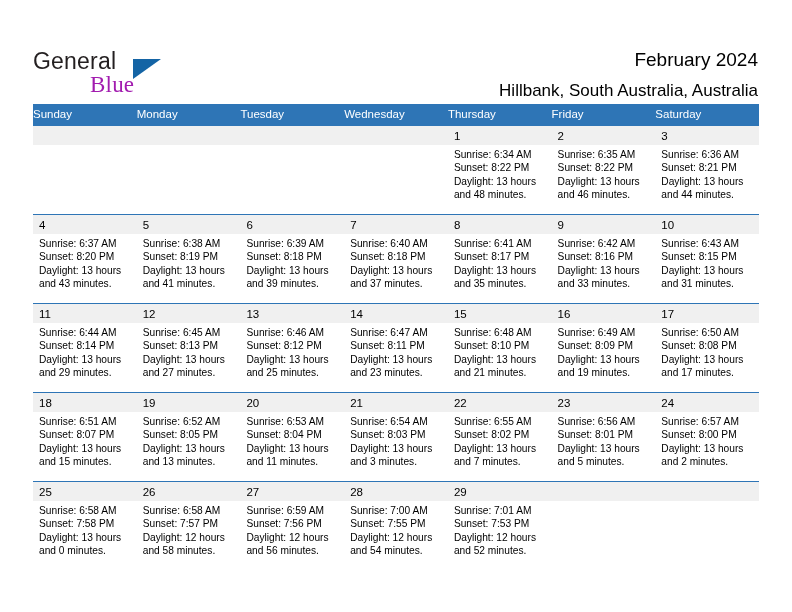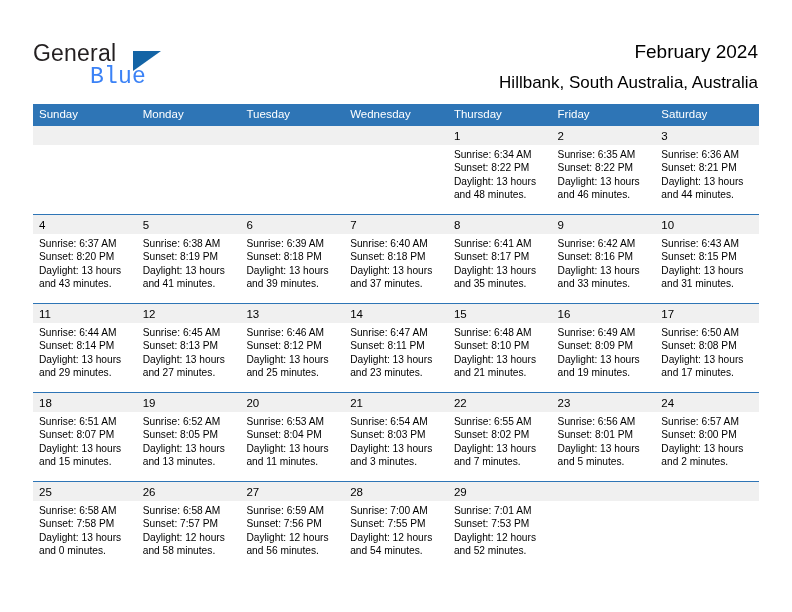--- a/index.html
+++ b/index.html
@@ -19,21 +19,21 @@
     position: relative;
     width: 792px;
     height: 612px;
     box-sizing: border-box;
   }
 
   
   .header {
     position: absolute;
     left: 33px;
-    top: 36px;
+    top: 44px;
     right: 34px;
     height: 70px;
   }
 
   .brand {
     position: absolute;
     left: 0;
     top: 4px;
     width: 220px;
     height: 58px;
@@ -46,22 +46,22 @@
     letter-spacing: 0.2px;
     color: #231f20;
     font-family: "Liberation Sans", sans-serif;
   }
   .brand-blue {
     position: absolute;
     left: 57px;
     top: 24px;
     font-size: 23px;
     letter-spacing: 0.2px;
-    color: #3b82f6;
-    font-family: Liberation Mono, monospace;
+    color: #a21caf;
+    font-family: Liberation Serif, serif;
   }
   .brand-triangle {
     position: absolute;
     left: 100px;
     top: 11px;
     width: 0;
     height: 0;
     border-left: 28px solid #1464a5;
     border-bottom: 20px solid transparent;
   }
@@ -97,21 +97,20 @@
   .dow-row {
     display: flex;
     background: #2e75b6;
     height: 21px;
   }
   .dow-cell {
     flex: 1 1 0;
     color: #ffffff;
     font-size: 11.5px;
     line-height: 21px;
-    padding-left: 6px;
     box-sizing: border-box;
     white-space: nowrap;
   }
 
   .week-row {
     display: flex;
     border-top: 1.4px solid #2e75b6;
     height: 89px;
     box-sizing: border-box;
   }

